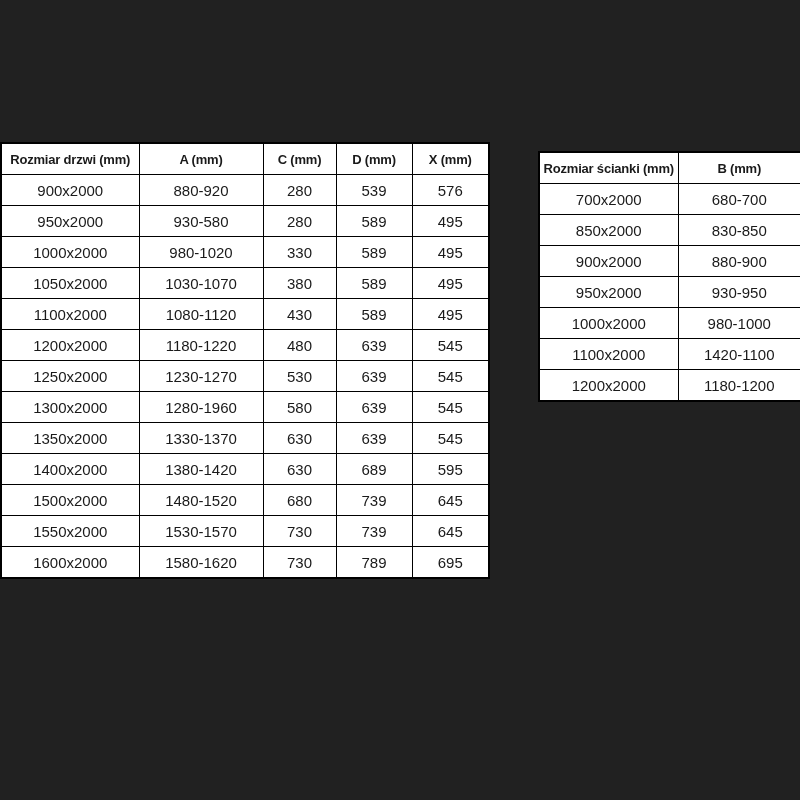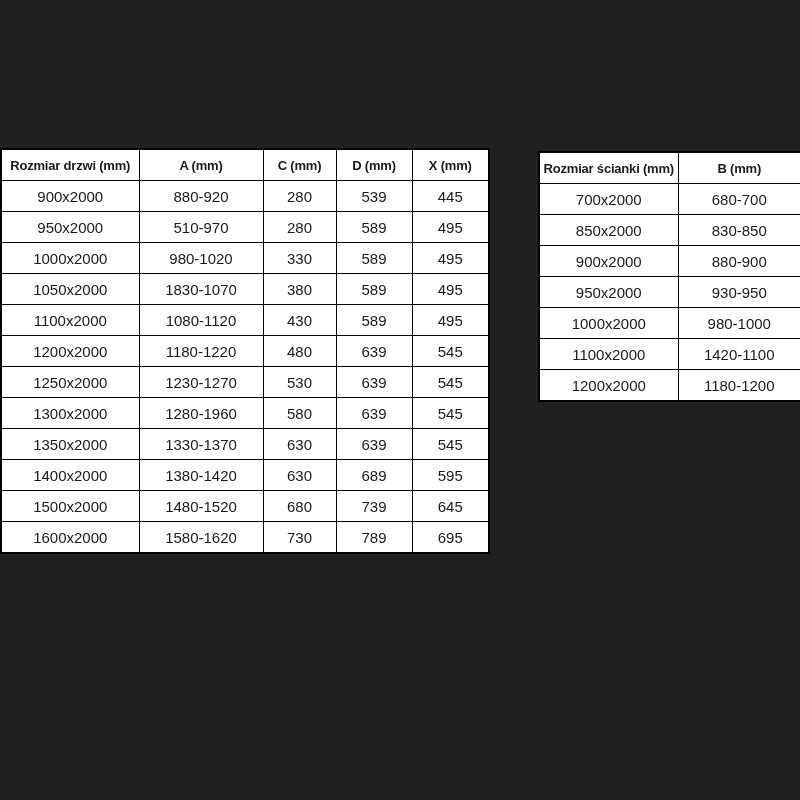--- a/index.html
+++ b/index.html
@@ -35,21 +35,21 @@
   .spec-table th {
     font-weight: bold;
     font-size: 13px;
     letter-spacing: -0.2px;
   }
   .spec-table td {
     font-size: 15px;
   }
   #doors-table {
     left: 0px;
-    top: 148px;
+    top: 142px;
     width: 488px;
   }
   #doors-table .col-size { width: 138px; }
   #doors-table .col-a    { width: 124px; }
   #doors-table .col-c    { width: 73px; }
   #doors-table .col-d    { width: 76px; }
   #doors-table .col-x    { width: 77px; }
   #wall-table {
     left: 538px;
     top: 151px;
@@ -77,39 +77,39 @@
         <th>D (mm)</th>
         <th>X (mm)</th>
       </tr>
   </thead>
   <tbody>
       <tr>
         <td>900x2000</td>
         <td>880-920</td>
         <td>280</td>
         <td>539</td>
-        <td>445</td>
+        <td>576</td>
       </tr>
       <tr>
         <td>950x2000</td>
-        <td>510-970</td>
+        <td>930-580</td>
         <td>280</td>
         <td>589</td>
         <td>495</td>
       </tr>
       <tr>
         <td>1000x2000</td>
         <td>980-1020</td>
         <td>330</td>
         <td>589</td>
         <td>495</td>
       </tr>
       <tr>
         <td>1050x2000</td>
-        <td>1830-1070</td>
+        <td>1030-1070</td>
         <td>380</td>
         <td>589</td>
         <td>495</td>
       </tr>
       <tr>
         <td>1100x2000</td>
         <td>1080-1120</td>
         <td>430</td>
         <td>589</td>
         <td>495</td>
@@ -146,20 +146,27 @@
         <td>1400x2000</td>
         <td>1380-1420</td>
         <td>630</td>
         <td>689</td>
         <td>595</td>
       </tr>
       <tr>
         <td>1500x2000</td>
         <td>1480-1520</td>
         <td>680</td>
+        <td>739</td>
+        <td>645</td>
+      </tr>
+      <tr>
+        <td>1550x2000</td>
+        <td>1530-1570</td>
+        <td>730</td>
         <td>739</td>
         <td>645</td>
       </tr>
       <tr>
         <td>1600x2000</td>
         <td>1580-1620</td>
         <td>730</td>
         <td>789</td>
         <td>695</td>
       </tr>

